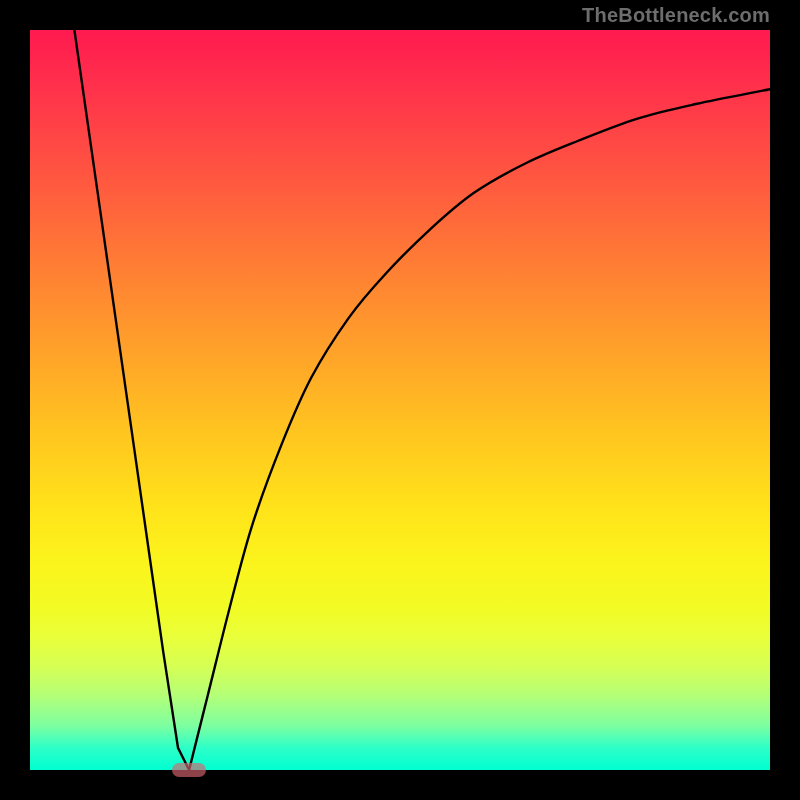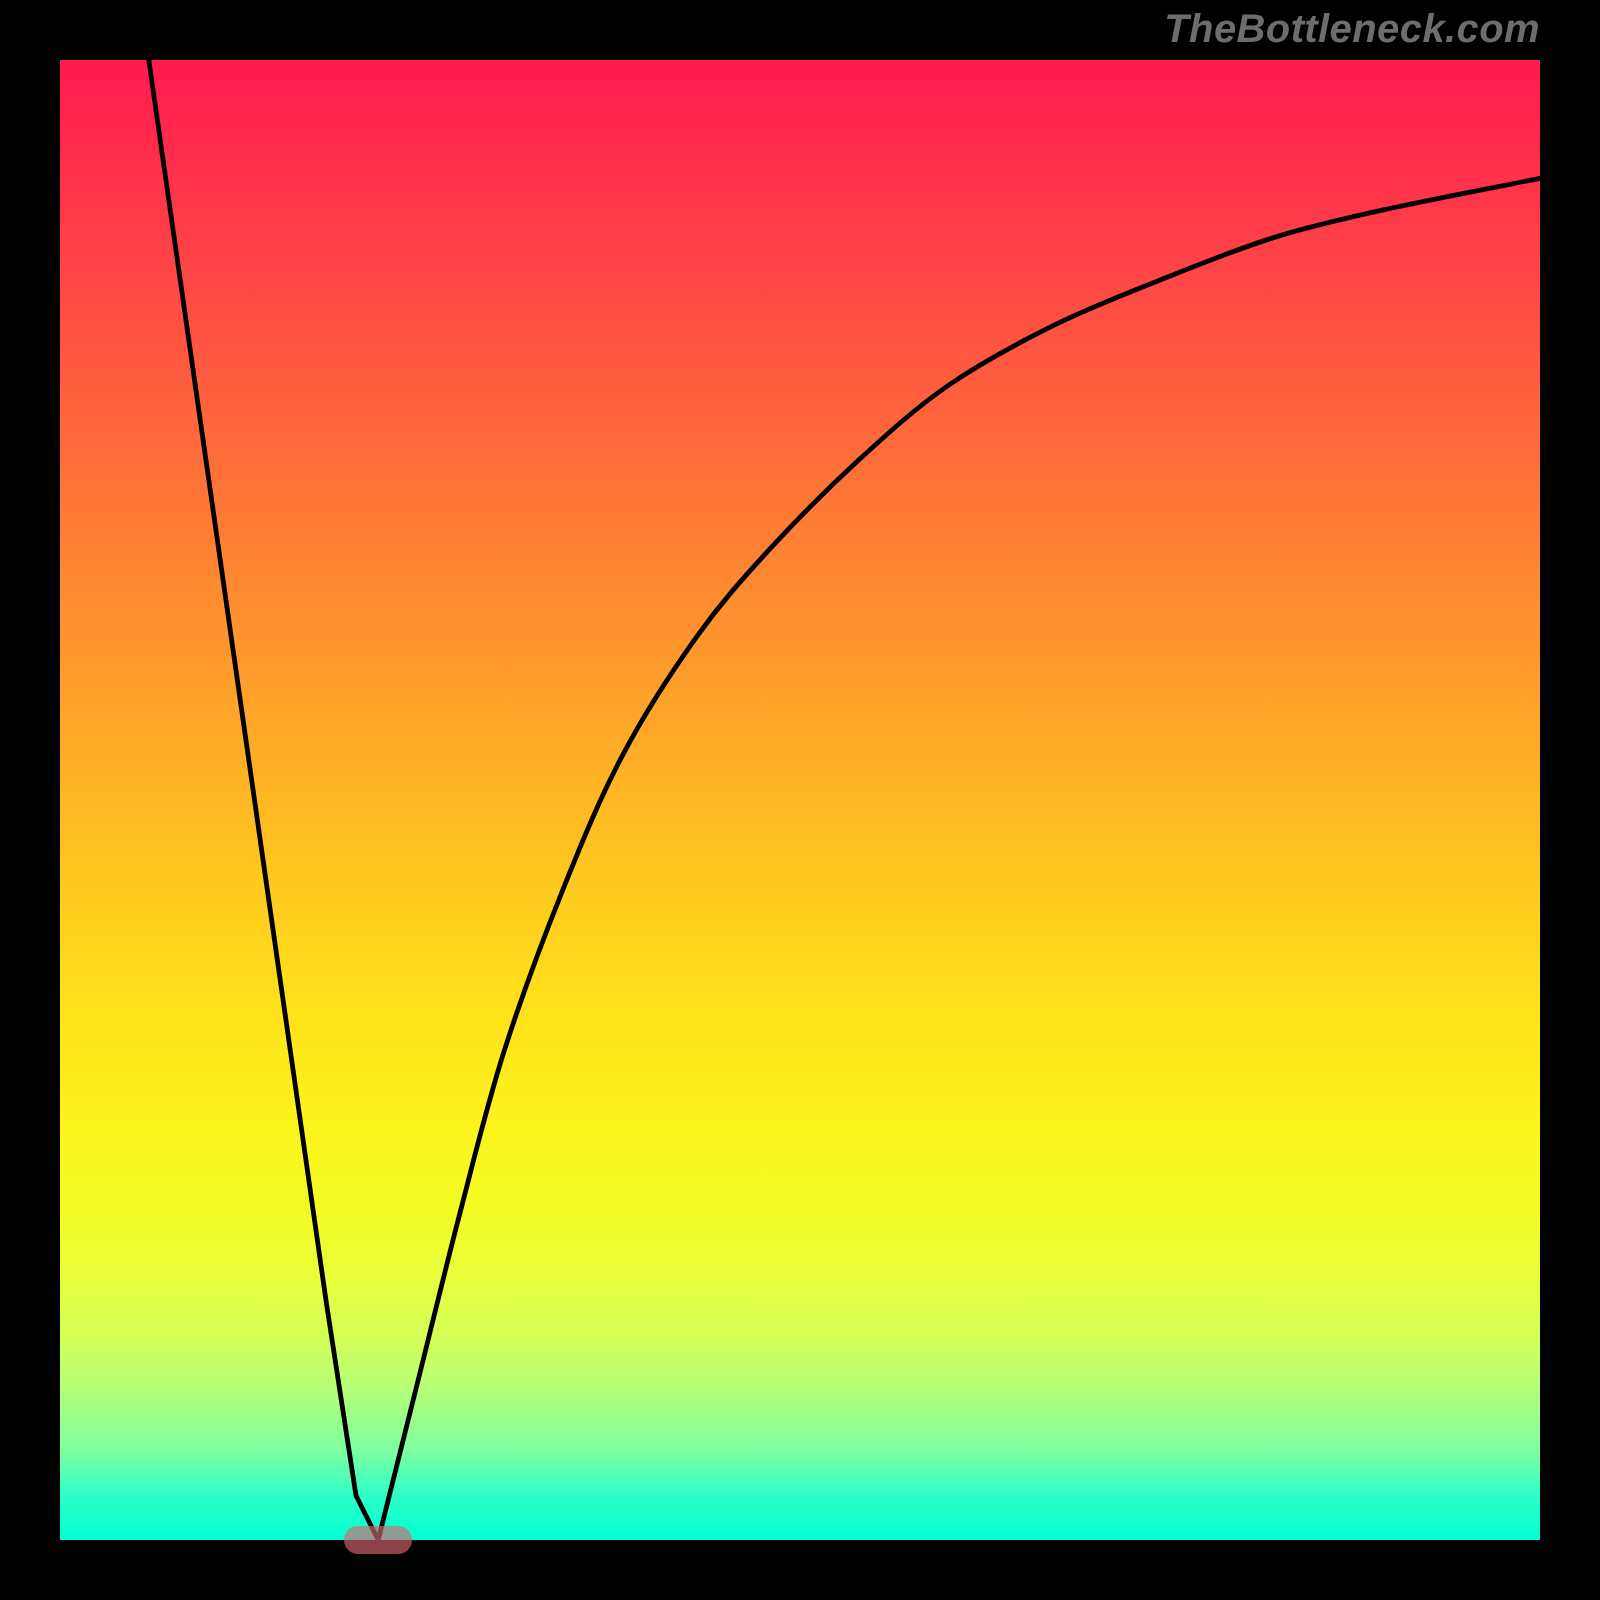--- a/index.html
+++ b/index.html
@@ -9,21 +9,20 @@
     height: 800px;
     overflow: hidden;
     background: #000;
     font-family: Arial, Helvetica, sans-serif;
   }
   .frame {
     position: relative;
     width: 800px;
     height: 636px;
     background: #000;
-    font-style: italic;
   }
   .plot-area {
     position: absolute;
     left: 30px;
     top: 30px;
     width: 740px;
     height: 740px;
     
     background: linear-gradient(to bottom,
       #ff1a4f 0%,

